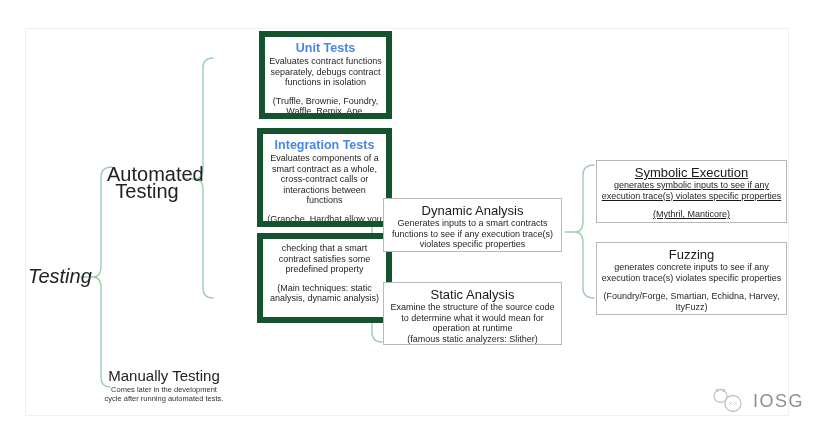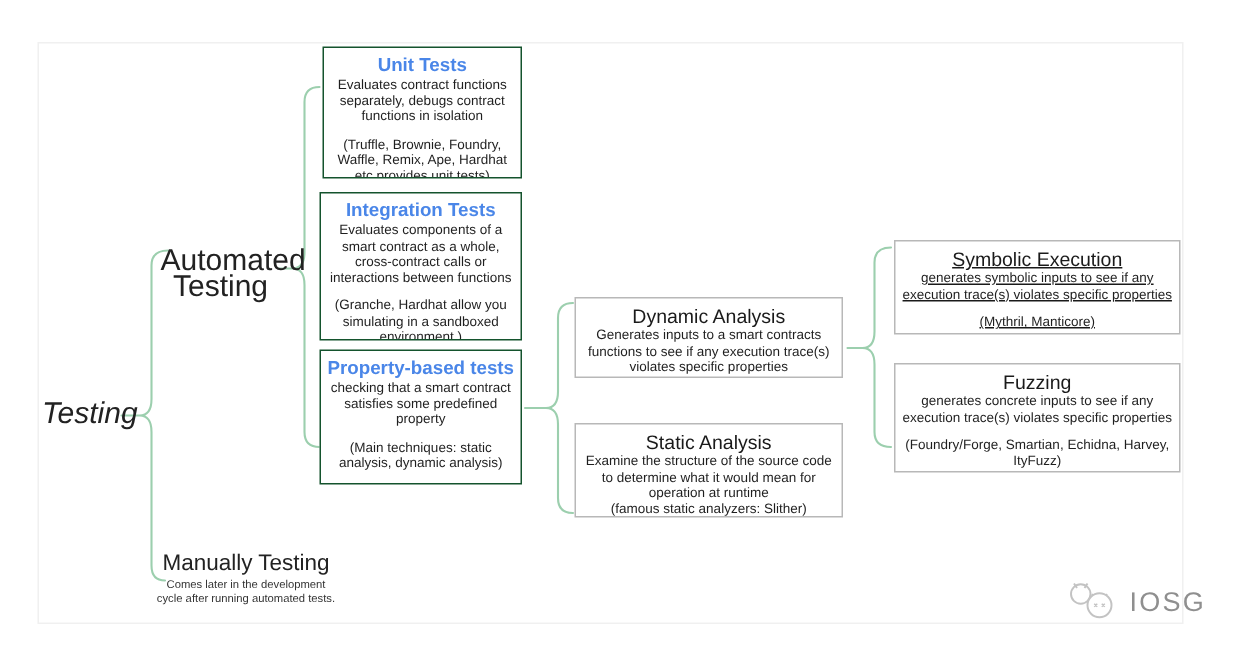--- a/index.html
+++ b/index.html
@@ -12,21 +12,21 @@
     border:1px solid #f0f0f0;
   }
   
   .tree-label{position:absolute;text-align:center;font-size:20px;line-height:17px;color:#222;}
   #lbl-testing{left:28px;top:268px;width:58px;font-style:italic;}
   #lbl-automated{left:107px;top:166px;width:80px;}
   #lbl-manual{left:103px;top:367px;width:122px;font-size:15px;white-space:nowrap;}
   #lbl-manual-note{left:103px;top:386px;width:122px;font-size:7.5px;line-height:8.5px;color:#333;}
   
   .box{position:absolute;background:#fff;overflow:hidden;text-align:center;box-sizing:border-box;padding:4px 4px 0 4px;}
-  .box-dark{border:1px solid #14532d;}
+  .box-dark{border:6px solid #14532d;margin-left:44px;}
   .box-light{border:1px solid #b8b8b8;}
   .box .title{font-size:12.5px;line-height:15px;font-weight:bold;color:#4a86e8;}
   .box-light .title{font-weight:normal;color:#1a1a1a;font-size:13px;}
   .box .body{font-size:9px;line-height:10.5px;color:#1f1f1f;}
   .box .tools{font-size:9px;line-height:10.5px;color:#1f1f1f;margin-top:8px;}
   .box .tools.no-gap{margin-top:0;}
   #box-unit{left:215px;top:31px;width:133px;height:88px;}
   #box-integration{left:213px;top:128px;width:135px;height:99px;}
   #box-property{left:213px;top:233px;width:135px;height:90px;}
   #box-dynamic{left:383px;top:198px;width:179px;height:54px;text-align:center;}
@@ -65,21 +65,20 @@
     <div class="tools">(Truffle, Brownie, Foundry, Waffle, Remix, Ape, Hardhat etc provides unit tests)</div>
   </div>
 
   <div class="box box-dark" id="box-integration">
     <div class="title">Integration Tests</div>
     <div class="body">Evaluates components of a smart contract as a whole, cross-contract calls or interactions between functions</div>
     <div class="tools">(Granche, Hardhat allow you simulating in a sandboxed environment )</div>
   </div>
 
   <div class="box box-dark" id="box-property">
-    <div class="title">Property-based tests</div>
     <div class="body">checking that a smart contract satisfies some predefined property</div>
     <div class="tools">(Main techniques: static analysis, dynamic analysis)</div>
   </div>
 
   <div class="box box-light" id="box-dynamic">
     <div class="title">Dynamic Analysis</div>
     <div class="body">Generates inputs to a smart contracts functions to see if any execution trace(s) violates specific properties</div>
   </div>
 
   <div class="box box-light" id="box-static">

